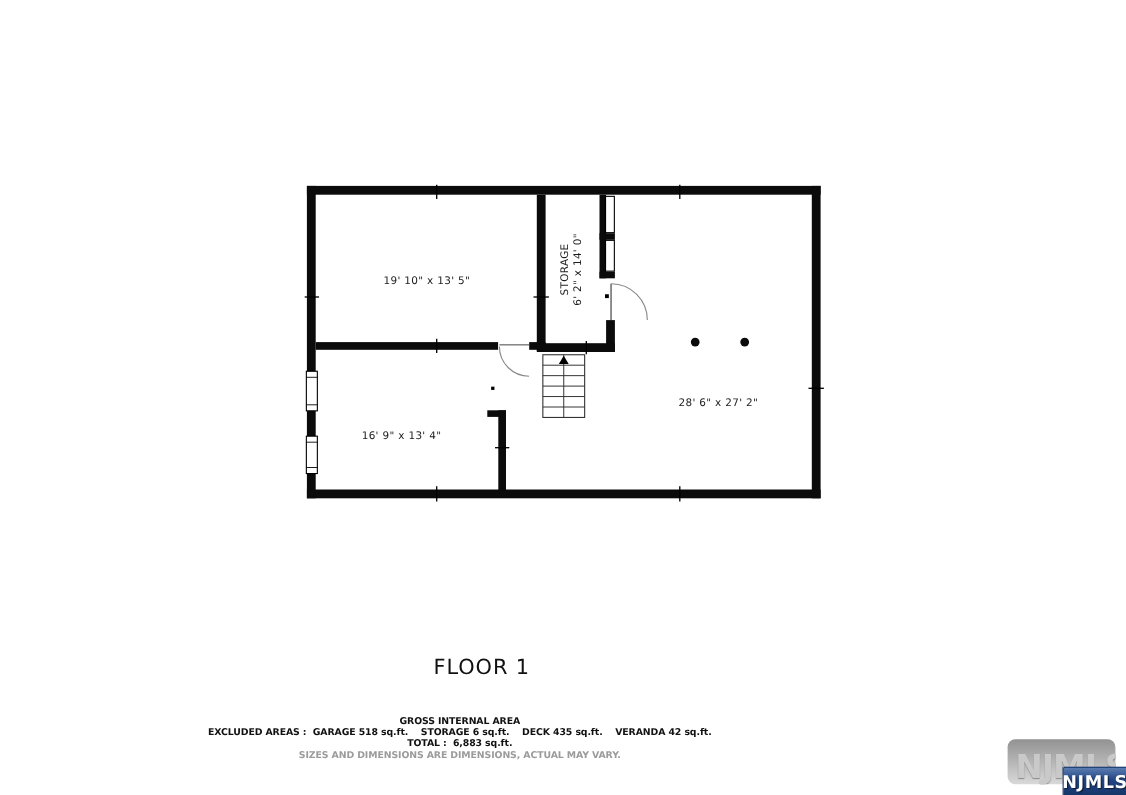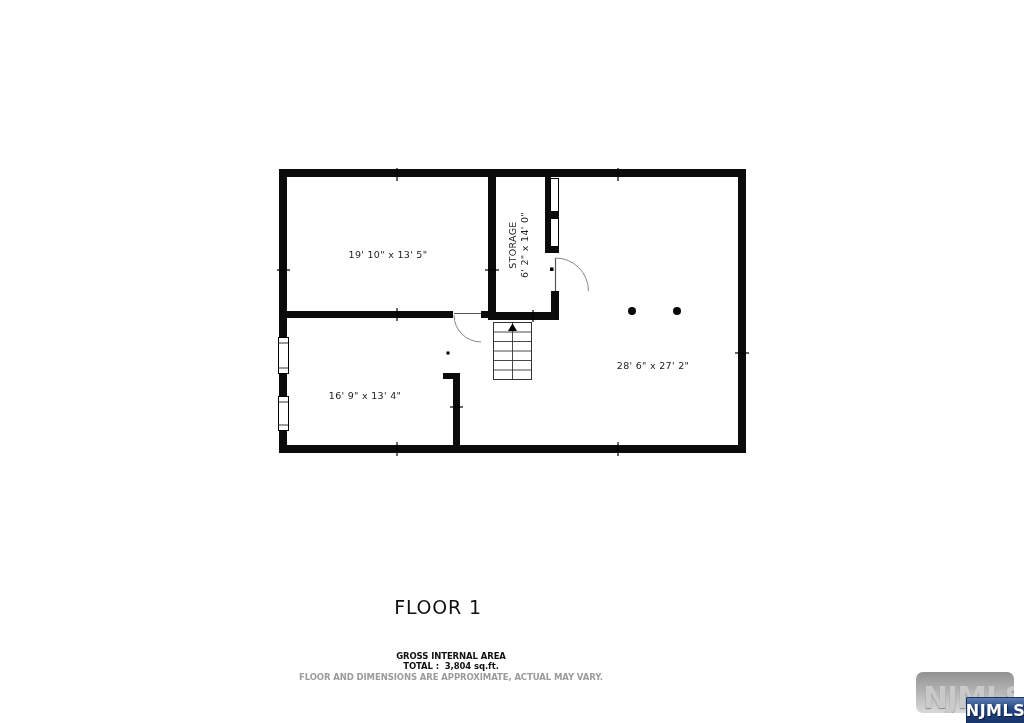--- a/index.html
+++ b/index.html
@@ -40,21 +40,20 @@
     position: absolute;
     top: 651px;
     left: 0;
     width: 836px;
     text-align: center;
     font-size: 8.5px;
     font-weight: bold;
     line-height: 10px;
     color: #111111;
     letter-spacing: -0.1px;
-    margin-left: 33px;
   }
   .summary-line { white-space: pre; }
   .summary-disclaimer {
     color: #9b9b9b;
     margin-top: 1px;
     white-space: pre;
   }
   .wm-gray {
     position: absolute;
     right: 10px;
@@ -196,22 +195,23 @@
 
     <text class="room-label" transform="translate(516,245) rotate(-90)" text-anchor="middle">STORAGE</text>
 
     <text class="room-label" transform="translate(528,245) rotate(-90)" text-anchor="middle">6' 2" x 14' 0"</text>
   </svg>
 
   <div class="floor-title">FLOOR 1</div>
 
   <div class="summary-block">
     <div class="summary-line">GROSS INTERNAL AREA</div>
-    <div class="summary-line">TOTAL :  3,804 sq.ft.</div>
-    <div class="summary-disclaimer">FLOOR AND DIMENSIONS ARE APPROXIMATE, ACTUAL MAY VARY.</div>
+    <div class="summary-line">EXCLUDED AREAS :  GARAGE 518 sq.ft.    STORAGE 6 sq.ft.    DECK 435 sq.ft.    VERANDA 42 sq.ft.</div>
+    <div class="summary-line">TOTAL :  6,883 sq.ft.</div>
+    <div class="summary-disclaimer">SIZES AND DIMENSIONS ARE DIMENSIONS, ACTUAL MAY VARY.</div>
   </div>
 
   <div class="wm-gray">
     <span class="wm-gray-text">NJMLS</span>
   </div>
   <div class="wm-badge">
     <span class="wm-badge-text">NJMLS</span>
   </div>
 
 </div>

